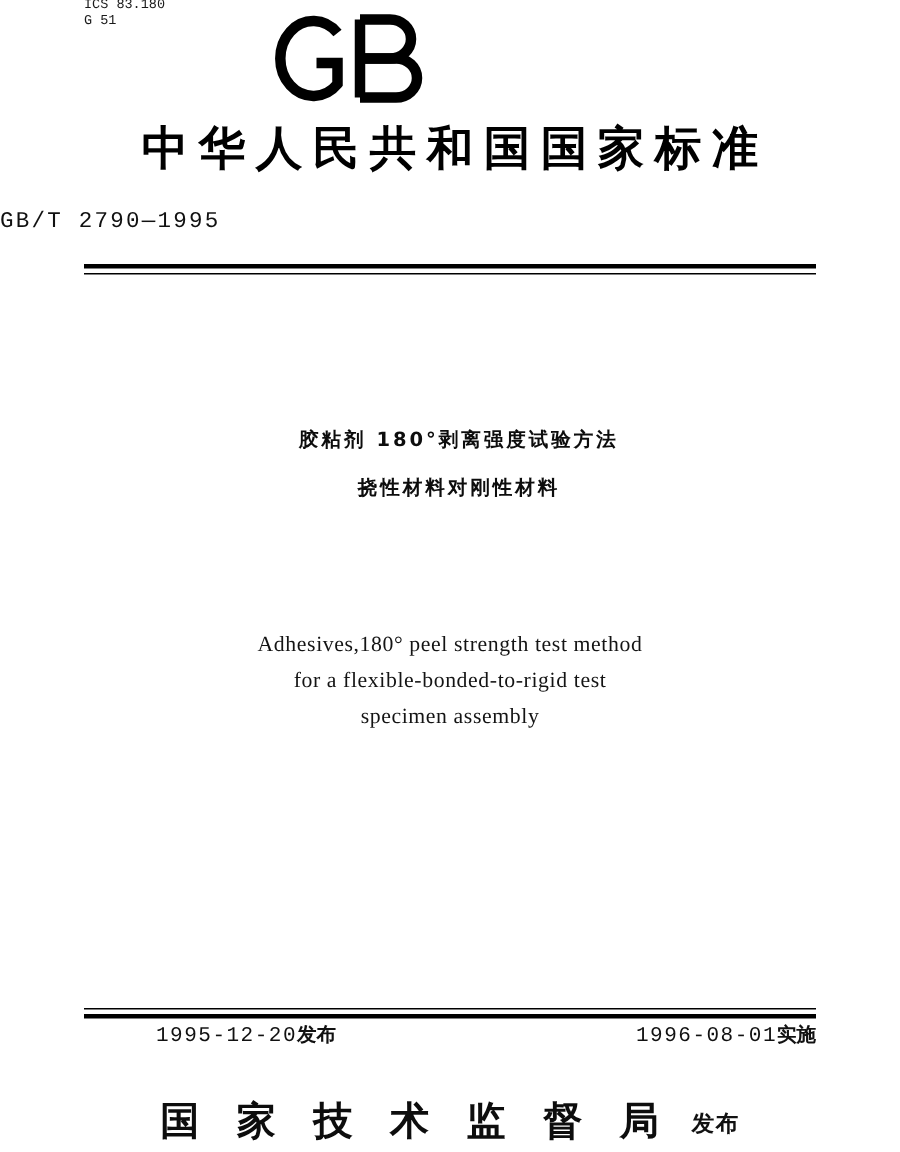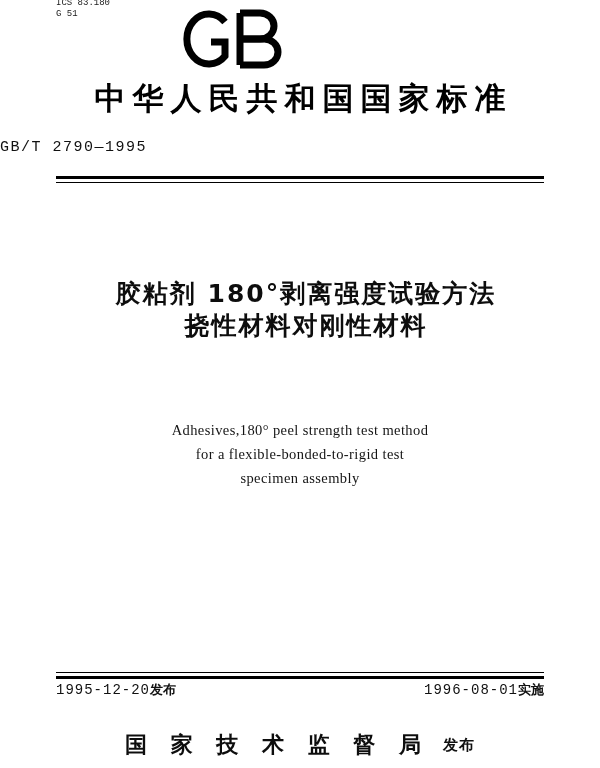--- a/index.html
+++ b/index.html
@@ -95,21 +95,21 @@
   .subject {
     position: absolute;
     top: 278px;
     left: 0;
     width: 600px;
     text-align: center;
   }
   .subject .line {
     font-family: "DejaVu Sans", sans-serif;
     font-weight: bold;
-    font-size: 25px;
+    font-size: 13px;
     letter-spacing: 2px;
     line-height: 32px;
     color: #0d0d0d;
     margin-left: 12px;
   }
 
   .subject-en {
     position: absolute;
     top: 381px;
     left: 0;
@@ -133,41 +133,42 @@
     width: 488px;
     display: flex;
     justify-content: space-between;
     align-items: baseline;
   }
   .date-item {
     font-family: "Liberation Mono", monospace;
     font-size: 14px;
     letter-spacing: 1px;
     white-space: nowrap;
+    margin-left: 48px;
   }
   .date-item .suffix {
     font-family: "DejaVu Sans", sans-serif;
     font-weight: bold;
     font-size: 13px;
     letter-spacing: 0px;
   }
 
   
   .publisher {
     position: absolute;
     top: 730px;
     left: 0;
     width: 600px;
     text-align: center;
     white-space: nowrap;
   }
   .publisher .org {
     font-family: "DejaVu Sans", sans-serif;
     font-weight: bold;
-    font-size: 22px;
+    font-size: 26px;
     letter-spacing: 8px;
     color: #0d0d0d;
   }
   .publisher .verb {
     font-family: "DejaVu Sans", sans-serif;
     font-weight: bold;
     font-size: 15px;
     letter-spacing: 1px;
     margin-left: 14px;
     position: relative;

